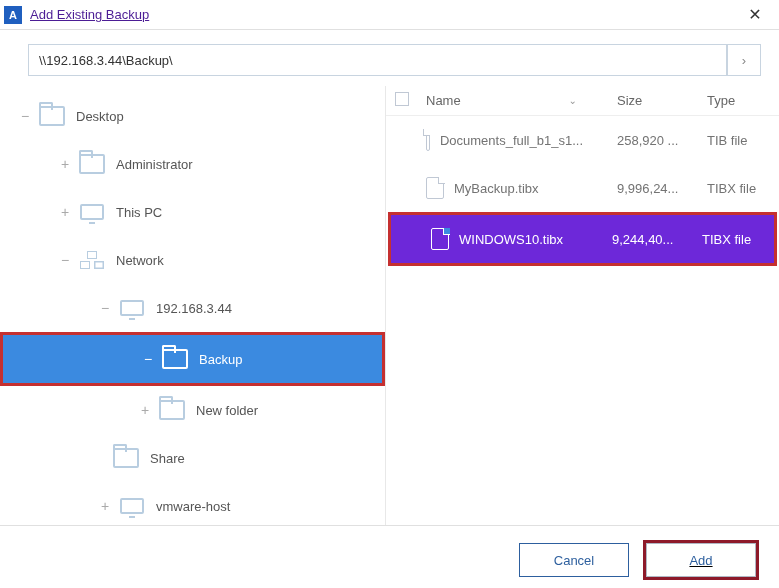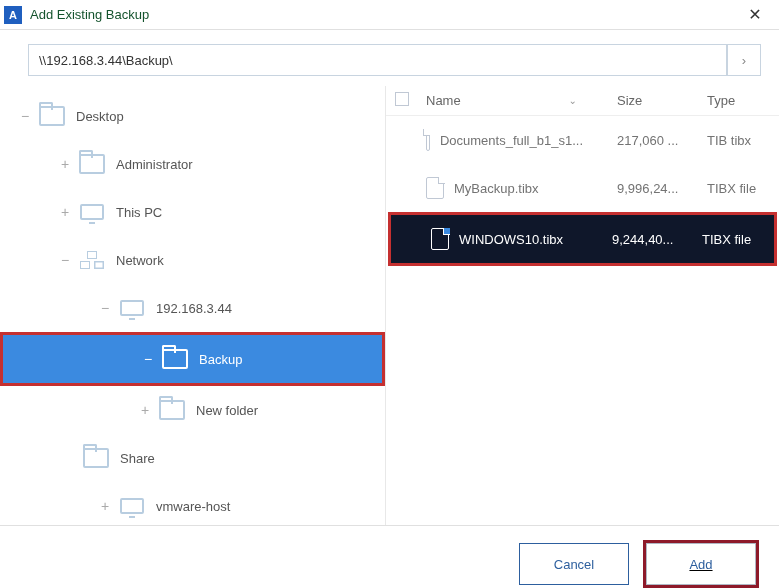--- a/index.html
+++ b/index.html
@@ -1,20 +1,20 @@
 <!DOCTYPE html>
 <html><head>
 <meta charset="utf-8">
 <style>
 * { box-sizing: border-box; margin: 0; padding: 0; font-family: 'Segoe UI', Tahoma, sans-serif; font-size: 13px; }
 body { background: #fff; width: 779px; height: 588px; overflow: hidden; }
 
 .titlebar { height: 30px; display: flex; align-items: center; padding: 0 4px; border-bottom: 1px solid #e0e0e0; }
 .titlebar .app-icon { width: 18px; height: 18px; background: #1f5fbf; margin-right: 8px; display: flex; align-items: center; justify-content: center; color: #fff; font-weight: bold; font-size: 11px; }
-.titlebar .title { flex: 1; color: #14532d; }
+.titlebar .title { flex: 1; color: #4c1d95; text-decoration: underline; }
 .titlebar .close { width: 40px; text-align: center; font-size: 16px; color: #333; cursor: pointer; }
 
 .path-row { padding: 14px 18px 10px 28px; display: flex; }
 .path-input { flex: 1; height: 32px; border: 1px solid #c8d4e0; padding: 0 10px; color: #333; background: #fff; }
 .path-go { width: 34px; height: 32px; border: 1px solid #c8d4e0; background: #fff; display: flex; align-items: center; justify-content: center; color: #888; cursor: pointer; }
 
 .split { display: flex; height: 440px; border-bottom: 1px solid #e0e0e0; }
 
 .tree { width: 385px; overflow: auto; padding-top: 6px; position: relative; }
 .tree-node { display: flex; align-items: center; height: 48px; color: #555; position: relative; }
@@ -41,29 +41,29 @@
 .fp-header .col { padding: 0 8px; }
 .col-chk { width: 32px; text-align: center; }
 .col-name { flex: 1; display: flex; align-items: center; }
 .col-size { width: 90px; margin-left: 18px; }
 .col-type { width: 80px; }
 
 .fp-row { display: flex; align-items: center; height: 48px; color: #737373; }
 .fp-row .col { padding: 0 8px; overflow: hidden; text-overflow: ellipsis; white-space: nowrap; }
 .fp-row .file-icon { width: 18px; height: 22px; border: 1.5px solid #c0c8d4; border-radius: 2px; margin-right: 10px; position: relative; }
 .fp-row .file-icon::before { content: ''; position: absolute; top: -1.5px; right: -1.5px; width: 6px; height: 6px; background: #fff; border-left: 1.5px solid #c0c8d4; border-bottom: 1.5px solid #c0c8d4; }
-.fp-row.selected { background: #0f172a; color: #fff; }
+.fp-row.selected { background: #6d28d9; color: #fff; }
 .fp-row.selected .file-icon { border-color: #fff; }
 .fp-row.selected .file-icon::before { background: #3b8ae0; border-color: #fff; }
 .fp-sel-wrap { border: 3px solid #c53030; margin: 0 2px; }
 
 .sort-caret { margin-left: auto; margin-right: 6px; color: #999; font-size: 10px; }
 
 .footer { display: flex; justify-content: flex-end; align-items: center; padding: 14px 20px; gap: 14px; }
-.btn { min-width: 110px; height: 42px; border: 1px solid #2d5f9e; background: #fff; color: #2d5f9e; display: flex; align-items: center; justify-content: center; cursor: pointer; }
+.btn { min-width: 110px; height: 34px; border: 1px solid #2d5f9e; background: #fff; color: #2d5f9e; display: flex; align-items: center; justify-content: center; cursor: pointer; }
 .btn-add-wrap { border: 3px solid #8e1a2a; padding: 0; text-decoration: underline; }
 .btn-add-wrap .btn { border-color: #b0b8c4; color: #2d5f9e; }
 
 .chk-empty { width: 14px; height: 14px; border: 1px solid #c0c8d4; display: inline-block; }
 </style>
 </head>
 <body>
 
 <div class="titlebar">
   <div class="app-icon">A</div>
@@ -130,21 +130,21 @@
     </div>
 
     <div class="tree-node" style="padding-left:138px;">
       <span class="expander">+</span>
       <span class="icon">
           <span class="folder-icon"></span>
         </span>
       <span>New folder</span>
     </div>
 
-    <div class="tree-node" style="padding-left:62px;">
+    <div class="tree-node" style="padding-left:92px;">
       <span class="expander" style="visibility:hidden;">+</span>
       <span class="icon">
           <span class="folder-icon"></span>
         </span>
       <span>Share</span>
     </div>
 
     <div class="tree-node" style="padding-left:98px;">
       <span class="expander">+</span>
       <span class="icon">
@@ -165,22 +165,22 @@
       <div class="col col-size">Size</div>
       <div class="col col-type">Type</div>
     </div>
 
     <div class="fp-row">
       <div class="col col-chk"></div>
       <div class="col col-name">
           <span class="file-icon"></span>
           <span>Documents_full_b1_s1...</span>
         </div>
-      <div class="col col-size">217,060 ...</div>
-      <div class="col col-type">TIB tibx</div>
+      <div class="col col-size">258,920 ...</div>
+      <div class="col col-type">TIB file</div>
     </div>
 
     <div class="fp-row">
       <div class="col col-chk"></div>
       <div class="col col-name">
           <span class="file-icon"></span>
           <span>MyBackup.tibx</span>
         </div>
       <div class="col col-size">9,996,24...</div>
       <div class="col col-type">TIBX file</div>

